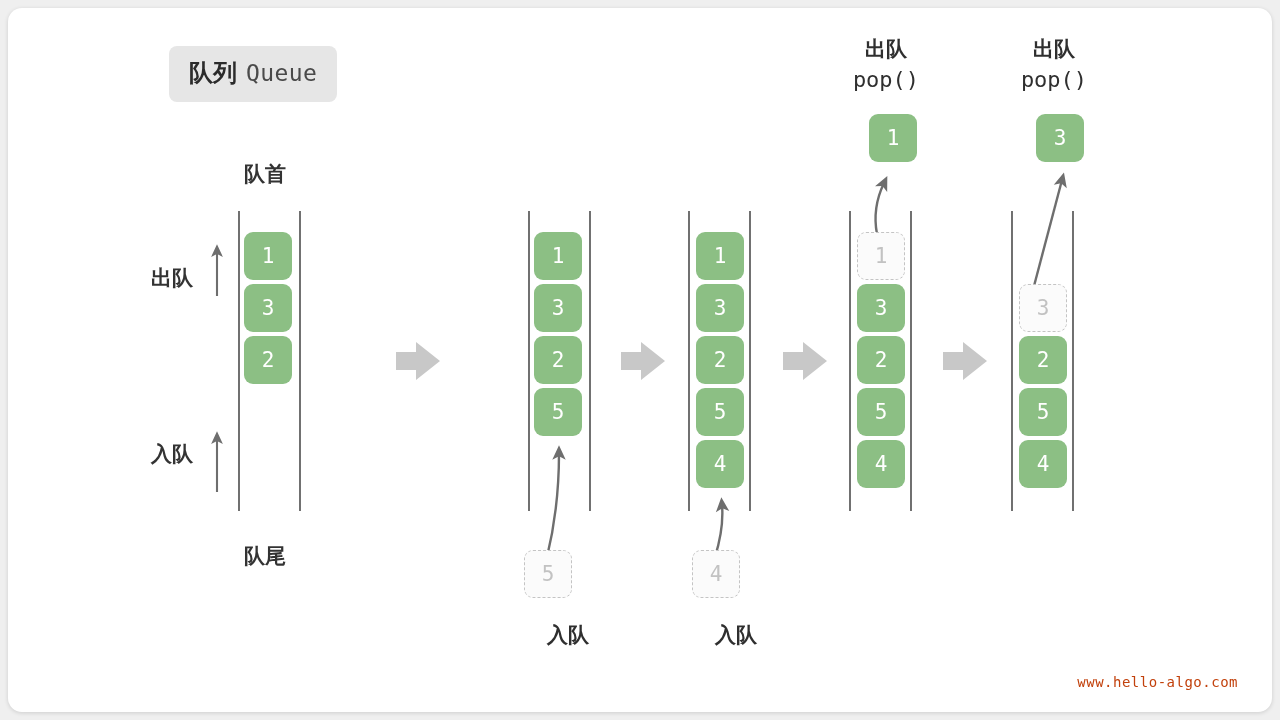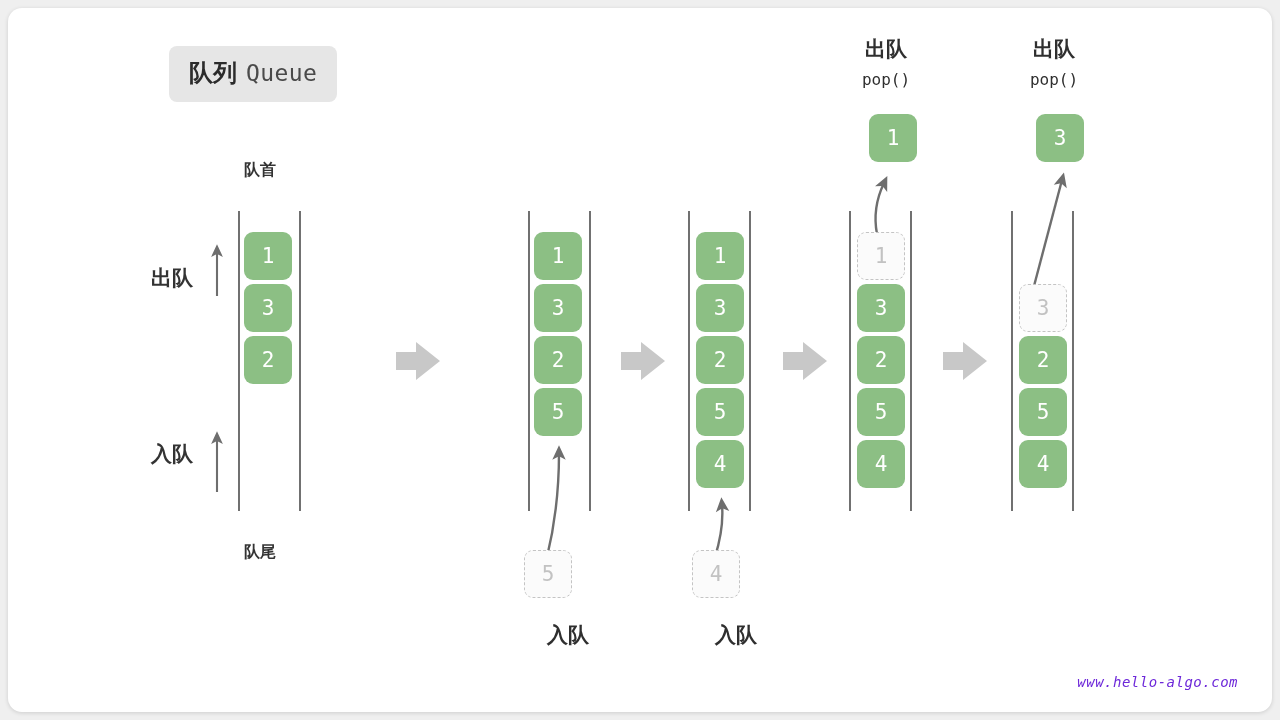--- a/index.html
+++ b/index.html
@@ -30,30 +30,30 @@
     font-family:"Liberation Sans","DejaVu Sans",sans-serif;
     font-size:24px;font-weight:bold;color:#2b2b2b;
   }
   #title-badge .en{
     font-family:"DejaVu Sans Mono","Liberation Mono",monospace;
     font-size:23px;color:#4a4a4a;letter-spacing:.4px;
   }
 
   
   .abs{position:absolute;white-space:nowrap;}
-  .cn-bold{font-size:16px;font-weight:bold;color:#333333;}
+  .cn-bold{font-size:21px;font-weight:bold;color:#333333;}
 
   
   .op-caption{position:absolute;white-space:nowrap;text-align:center;}
   .op-caption .line1{
     font-size:21px;font-weight:bold;color:#2f2f2f;line-height:30px;
   }
   .op-caption .line2{
     font-family:"DejaVu Sans Mono","Liberation Mono",monospace;
-    font-size:16px;color:#2f2f2f;line-height:31px;letter-spacing:0px;
+    font-size:22px;color:#2f2f2f;line-height:31px;letter-spacing:0px;
   }
   .op-caption .num{color:#4a9e53;font-weight:bold;}
 
   
   .box{
     position:absolute;
     width:48px;height:48px;
     border-radius:9px;
     background:#8cbf84;
     color:#ffffff;
@@ -68,21 +68,21 @@
     color:#c2c2c2;
   }
 
   
   .side-label{position:absolute;white-space:nowrap;font-size:21px;font-weight:bold;color:#333;}
 
   
   #watermark{
     position:absolute;right:34px;bottom:22px;
     font-family:"DejaVu Sans Mono","Liberation Mono",monospace;
-    font-size:14px;color:#6d28d9;letter-spacing:.5px;font-style:italic;
+    font-size:14px;color:#c2410c;letter-spacing:.5px;
   }
   svg{position:absolute;left:0;top:0;overflow:visible;}
 </style>
 </head>
 <body>
 
 <div id="card">
   <div id="stage">
 
     <svg width="1264" height="704">

